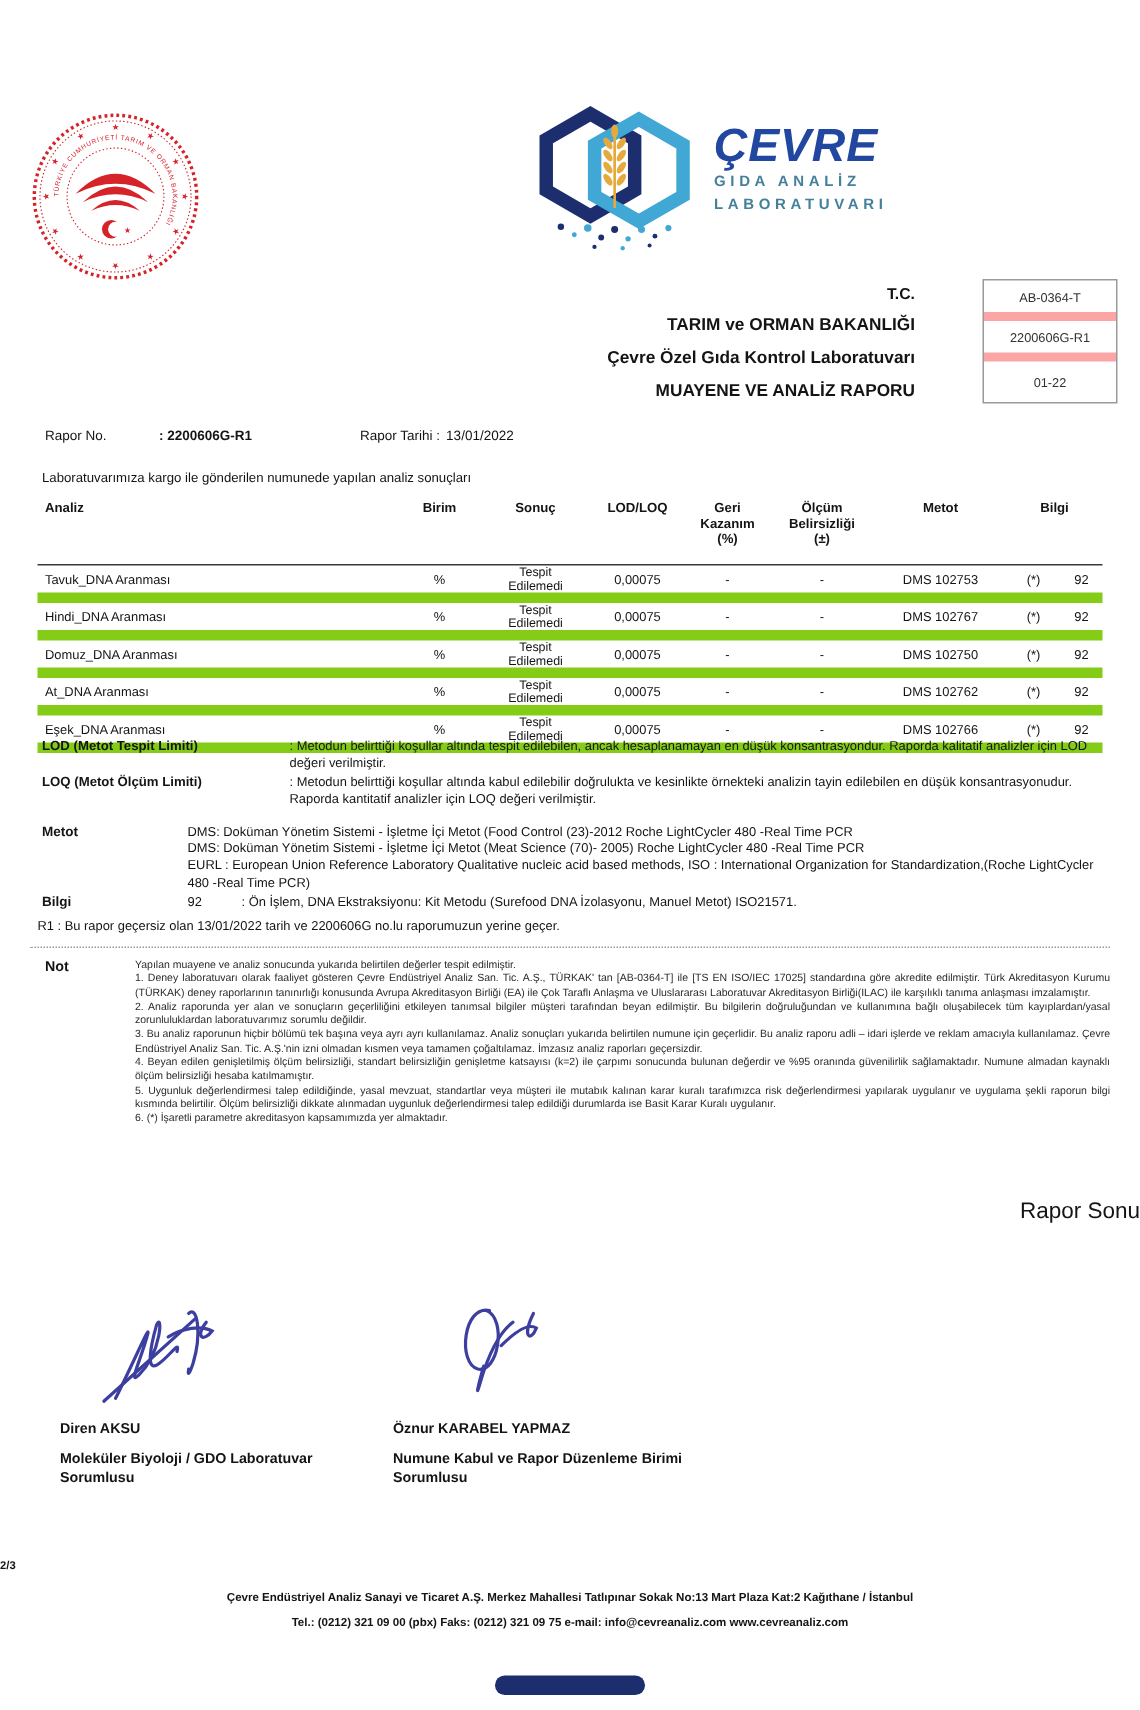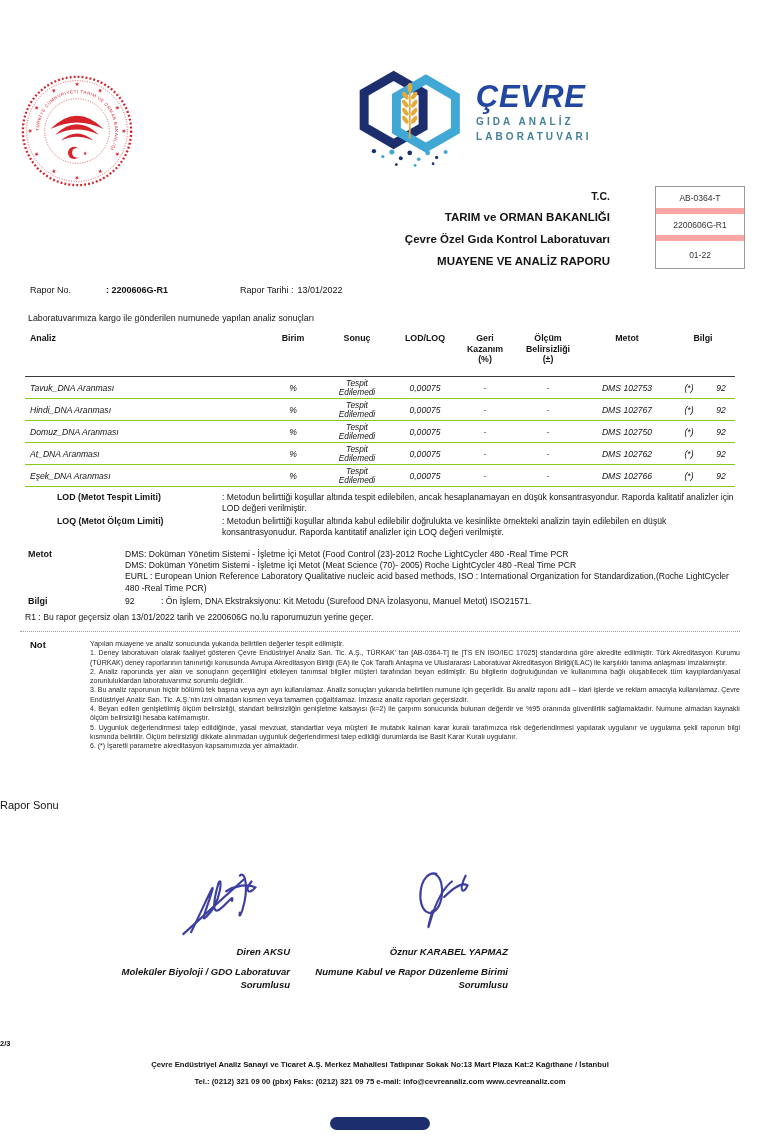--- a/index.html
+++ b/index.html
@@ -28,45 +28,45 @@
   .meta-value { font-weight:bold; }
   .meta-tarih-label { margin-left:72px; }
   .meta-tarih-value { margin-left:4px; }
   .intro { position:absolute; top:313px; left:28px; font-size:8.8px; }
   
   .rtable { position:absolute; top:333px; left:25px; width:710px; }
   .tgrid { display:grid; grid-template-columns:240px 56px 72px 64px 56px 70px 88px 36px 28px; }
   .thead { border-bottom:1.5px solid #3a3a3a; padding-bottom:5px; min-height:44px; align-items:start; }
   .th { font-size:8.8px; font-weight:bold; text-align:center; white-space:pre-line; line-height:10.5px; }
   .th.analiz { text-align:left; padding-left:5px; }
-  .trow { border-bottom:1px solid #84cc16; min-height:22px; align-items:center; font-size:8.6px;font-style:italic; }
+  .trow { border-bottom:7px solid #84cc16; min-height:22px; align-items:center; font-size:8.6px; }
   .td { text-align:center; }
   .td.analiz { text-align:left; padding-left:5px; }
   .td.sonuc { white-space:pre-line; font-size:8.3px; line-height:9px; }
   
   .defs { position:absolute; top:492px; left:28px; width:707px; }
-  .defrow { display:grid; grid-template-columns:165px 1fr; margin-bottom:2px;margin-left:29px; }
+  .defrow { display:grid; grid-template-columns:165px 1fr; margin-bottom:2px; }
   .defterm { font-weight:bold; font-size:8.8px; line-height:11px; }
   .deftext { font-size:8.6px; line-height:11px; }
   
   .metot { position:absolute; top:549px; left:28px; width:707px; display:grid; grid-template-columns:97px 1fr; }
   .metot-label { font-weight:bold; font-size:9px; }
   .metot-lines div { font-size:8.6px; line-height:11.2px; }
   .bilgi-row { position:absolute; top:596px; left:28px; width:707px; display:grid; grid-template-columns:97px 36px 1fr; }
   .bilgi-label { font-weight:bold; font-size:9px; }
   .bilgi-code { font-size:8.6px; }
   .bilgi-text { font-size:8.6px; }
   .r1-note { position:absolute; top:612px; left:25px; font-size:8.6px; }
   
   .not-section { position:absolute; top:631px; left:20px; width:720px; border-top:1px dotted #9b9b9b; padding-top:7px; display:grid; grid-template-columns:70px 1fr; }
   .not-label { font-weight:bold; font-size:9.5px; padding-left:10px; }
   .not-lines div { font-size:7px; line-height:9.3px; color:#2a2a2a; text-align:justify; }
-  .rapor-sonu { position:absolute; top:799px; left:0; width:100%; text-align:left; font-size:11px; }
-  
-  .sig-block { position:absolute; text-align:right;font-style:italic; }
+  .rapor-sonu { position:absolute; top:799px; left:0; width:100%; text-align:right; font-size:15px; }
+  
+  .sig-block { position:absolute; text-align:left; }
   .sig-left  { left:40px;  top:862px; width:250px; }
   .sig-right { left:262px; top:862px; width:246px; }
   .sig-svg { height:78px; }
   .sig-name { font-size:9.5px; font-weight:bold; margin-top:2px; }
   .sig-role { font-size:9.5px; font-weight:bold; margin-top:9px; line-height:12.5px; white-space:pre-line; }
   
   .page-num { position:absolute; top:1039px; left:0; width:100%; text-align:left; font-size:7.5px; font-weight:bold; }
   .addr     { position:absolute; top:1060px; left:0; width:100%; text-align:center; font-size:7.7px; font-weight:bold; }
   .contact  { position:absolute; top:1077px; left:0; width:100%; text-align:center; font-size:7.7px; font-weight:bold; }
   .footer-bar { position:absolute; top:1117px; left:330px; width:100px; height:13px; background:#1c2e6e; border-radius:7px; }

